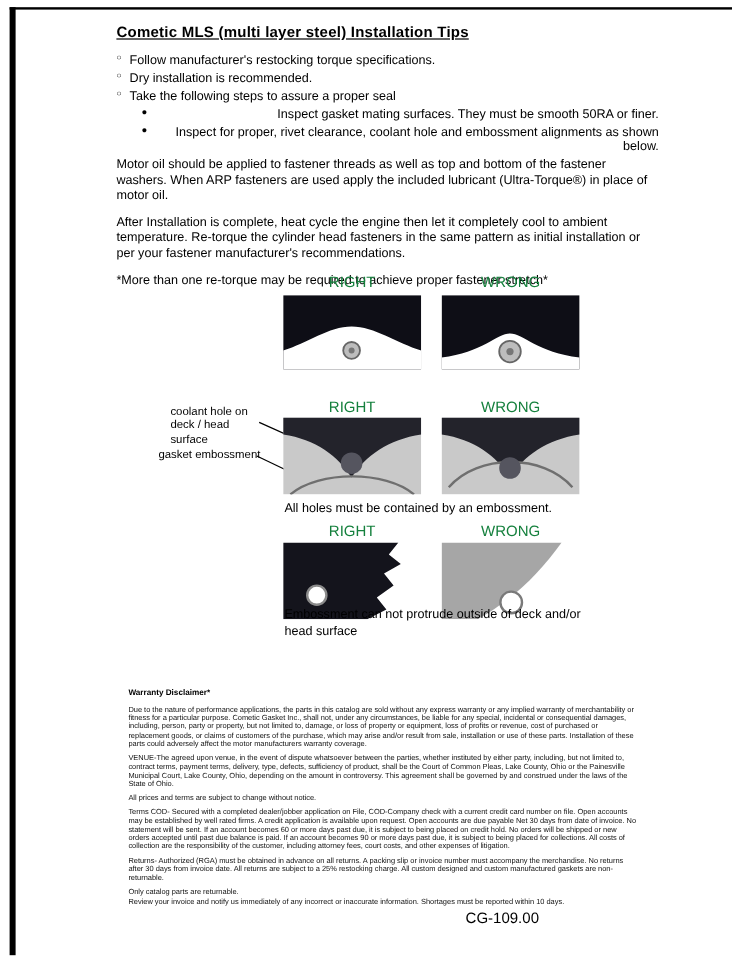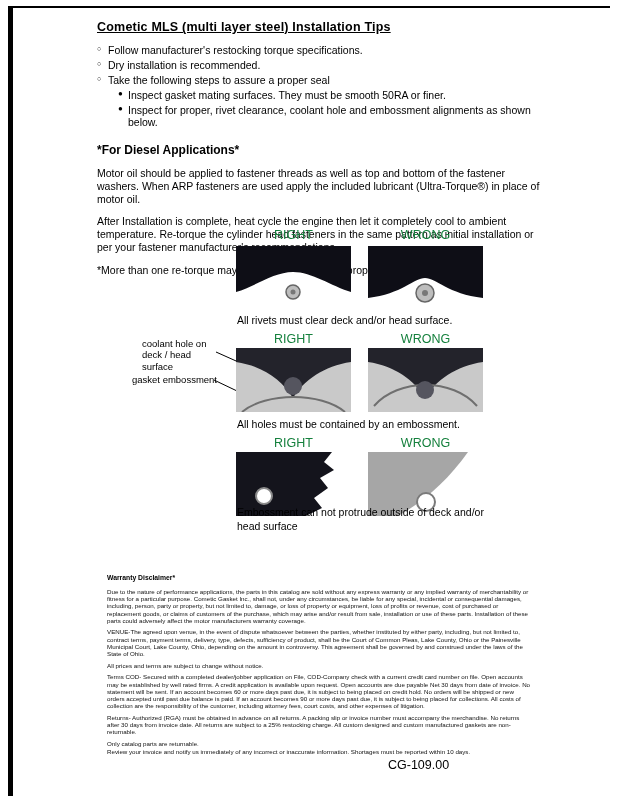--- a/index.html
+++ b/index.html
@@ -11,21 +11,21 @@
   .page { position:absolute; left:0; top:0; width:618px; height:800px; background:#fff; overflow:hidden;padding-left:36px; }
   .border-top { position:absolute; left:8px; top:6px; width:602px; height:2px; background:#000; }
   .border-left { position:absolute; left:8px; top:6px; width:5px; height:790px; background:#000; }
 
   .content { position:absolute; left:97px; top:20px; width:452px; }
   .title { font-size:12.5px; font-weight:bold; text-decoration:underline; margin-bottom:10px; letter-spacing:0.2px; }
 
   ul.tips, ul.subtips { list-style:none; font-size:10.5px; }
   ul.tips > li { position:relative; padding-left:11px; margin-bottom:3px; }
   ul.tips > li::before { content:"○"; position:absolute; left:0; top:1px; font-size:7px; }
-  ul.subtips { margin-left:21px; }
+  ul.subtips { margin-left:21px;text-align:right; }
   ul.subtips > li { position:relative; padding-left:10px; margin-bottom:3px; }
   ul.subtips > li::before { content:"●"; position:absolute; left:0; top:0; font-size:8px; }
 
   .diesel-heading { font-size:12px; font-weight:bold; margin:15px 0 10px 0; }
   .para { font-size:10.5px; line-height:1.22; width:452px; margin-bottom:10px; }
   .note { font-size:10.5px; margin-top:2px; }
 
   .diagrams { position:absolute; left:0; top:228px; width:618px; height:336px; }
   .dg-header { position:absolute; width:115px; text-align:center; font-size:12.5px; color:#15803d; }
   .dg-img { position:absolute; width:115px; height:62px; display:block; }
@@ -54,21 +54,20 @@
     <ul class="tips">
       <li>Follow manufacturer's restocking torque specifications.</li>
       <li>Dry installation is recommended.</li>
       <li>Take the following steps to assure a proper seal</li>
     </ul>
     <ul class="subtips">
       <li>Inspect gasket mating surfaces.  They must be smooth 50RA or finer.</li>
       <li>Inspect for proper, rivet clearance, coolant hole and embossment alignments as shown below.</li>
     </ul>
 
-    <div class="diesel-heading">*For Diesel Applications*</div>
     <p class="para">Motor oil should be applied to fastener threads as well as top and bottom of the fastener washers. When ARP fasteners are used apply the included lubricant (Ultra-Torque®) in place of motor oil.</p>
     <p class="para">After Installation is complete, heat cycle the engine then let it completely cool to ambient temperature. Re-torque the cylinder head fasteners in the same pattern as initial installation or per your fastener manufacturer's recommendations.</p>
     <p class="note">*More than one re-torque may be required to achieve proper fastener stretch*</p>
   </div>
 
   <div class="diagrams">
 
     <div class="dg-header" style="left:236px; top:0;">RIGHT</div>
     <div class="dg-header" style="left:368px; top:0;">WRONG</div>
 
@@ -81,21 +80,20 @@
       </svg>
     </div>
     <div class="dg-img" style="left:368px; top:18px;">
       <svg viewBox="0 0 115 62" width="115" height="62">
         <rect width="115" height="62" fill="#0e0e16"></rect>
         <path d="M0,52 C34,48 46,32 57,32 C68,32 80,48 115,52 L115,62 L0,62 Z" fill="#ffffff"></path>
         <circle cx="57" cy="47" r="9" fill="#bdbdbd" stroke="#666" stroke-width="1.5"></circle>
         <circle cx="57" cy="47" r="3" fill="#777"></circle>
       </svg>
     </div>
-    <div class="dg-caption" style="left:237px; top:86px;">All rivets must clear deck and/or head surface.</div>
 
     <div class="dg-header" style="left:236px; top:104px;">RIGHT</div>
     <div class="dg-header" style="left:368px; top:104px;">WRONG</div>
 
     <div class="callout" style="left:142px; top:110px; width:78px;">coolant hole on deck / head surface</div>
     <div class="callout" style="left:132px; top:146px; width:100px;">gasket embossment</div>
     <svg class="callout-lines" width="84" height="62" viewBox="0 0 84 62">
       <line x1="4" y1="6" x2="80" y2="40" stroke="#000" stroke-width="1"></line>
       <line x1="2" y1="34" x2="46" y2="55" stroke="#000" stroke-width="1"></line>
     </svg>

